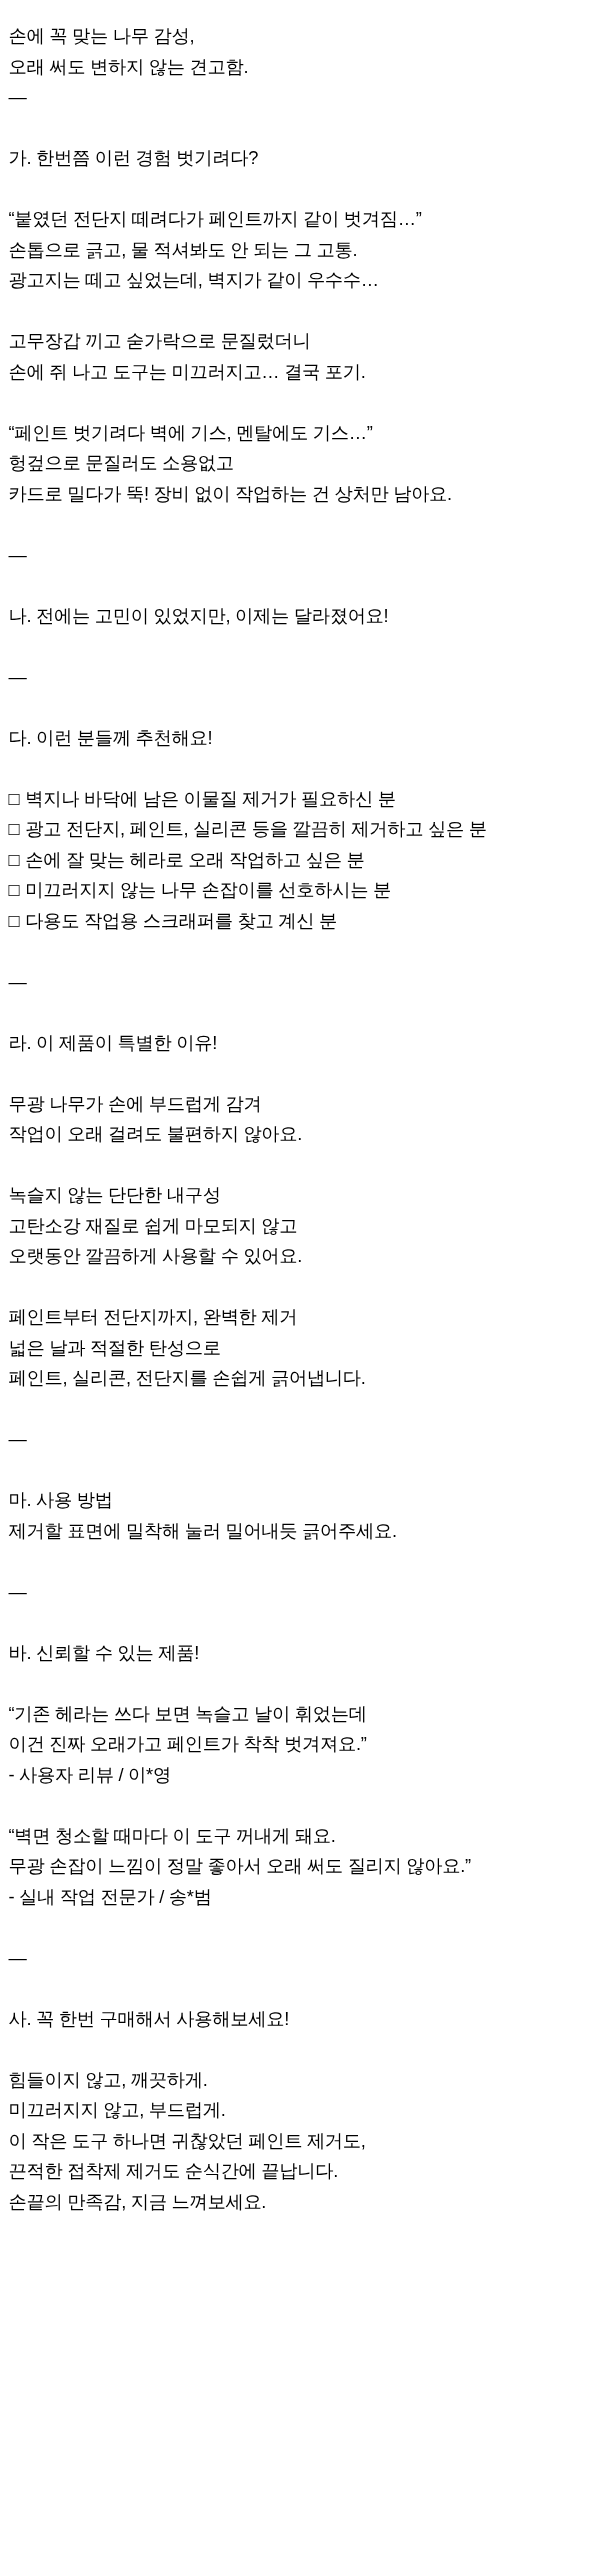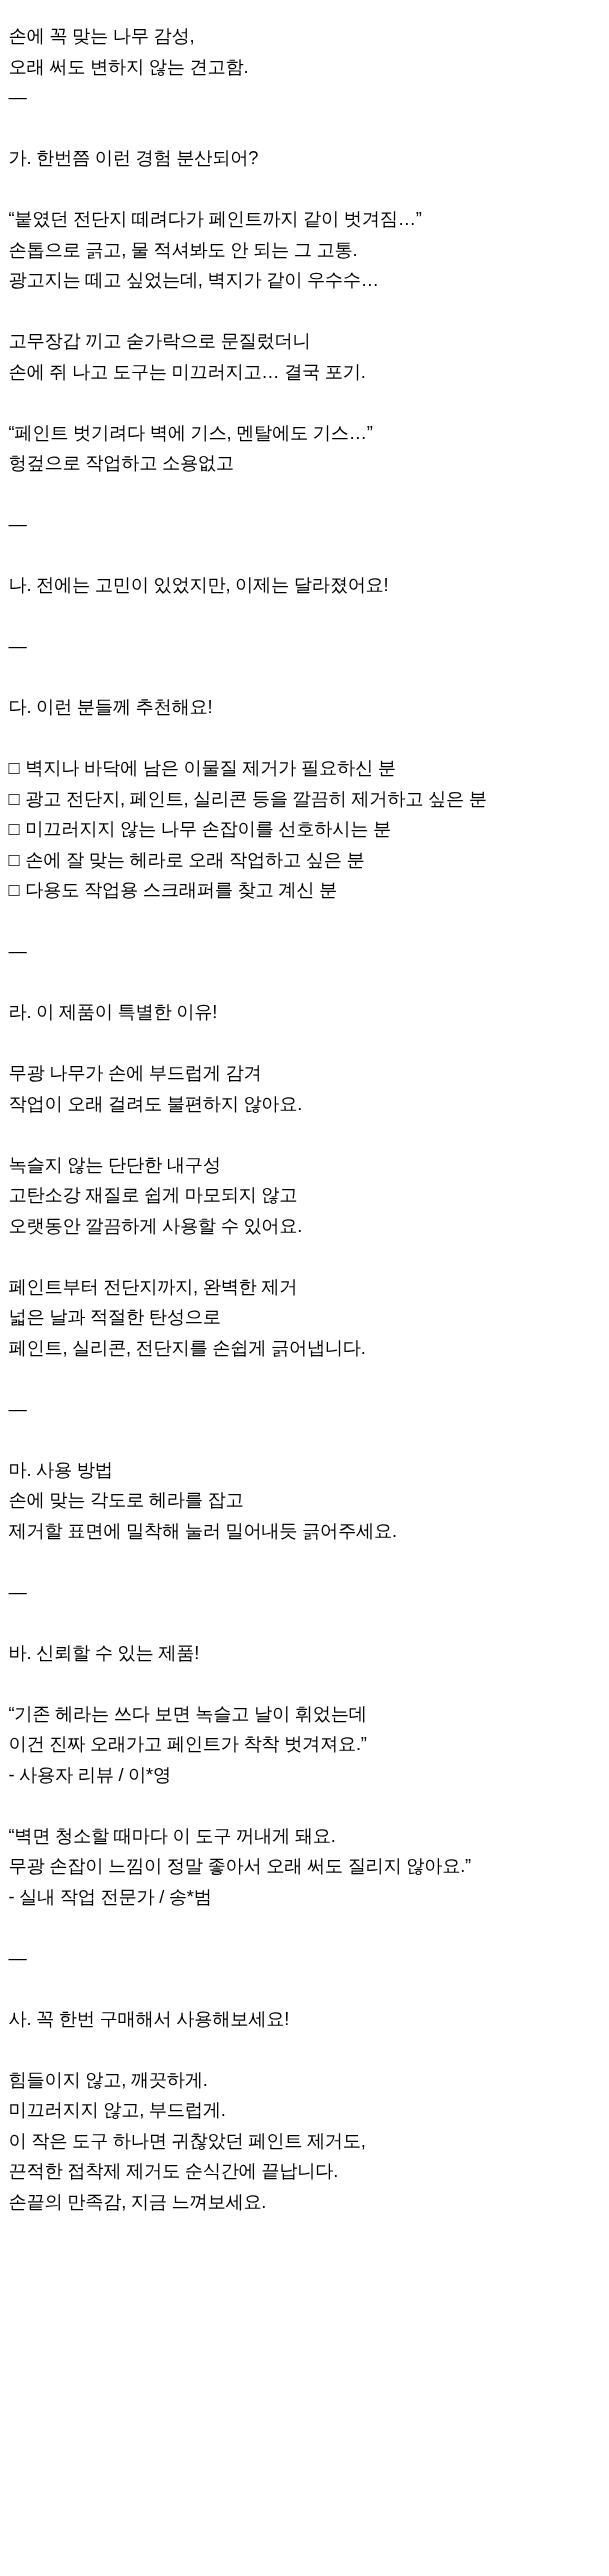--- a/index.html
+++ b/index.html
@@ -47,52 +47,53 @@
 
 <main class="doc" style="color: rgb(0, 0, 0); background: rgb(255, 255, 255);">
     <div class="para">
       <div class="line">손에 꼭 맞는 나무 감성,</div>
       <div class="line">오래 써도 변하지 않는 견고함.</div>
     </div>
     <div class="para tight">
       <div class="line divider-line">—</div>
     </div>
     <div class="para">
-      <div class="line">가. 한번쯤 이런 경험 분산되어?</div>
+      <div class="line">가. 한번쯤 이런 경험 벗기려다?</div>
     </div>
     <div class="para">
       <div class="line">“붙였던 전단지 떼려다가 페인트까지 같이 벗겨짐…”</div>
       <div class="line">손톱으로 긁고, 물 적셔봐도 안 되는 그 고통.</div>
       <div class="line">광고지는 떼고 싶었는데, 벽지가 같이 우수수…</div>
     </div>
     <div class="para">
       <div class="line">고무장갑 끼고 숟가락으로 문질렀더니</div>
       <div class="line">손에 쥐 나고 도구는 미끄러지고… 결국 포기.</div>
     </div>
     <div class="para">
       <div class="line">“페인트 벗기려다 벽에 기스, 멘탈에도 기스…”</div>
-      <div class="line">헝겊으로 작업하고 소용없고</div>
+      <div class="line">헝겊으로 문질러도 소용없고</div>
+      <div class="line">카드로 밀다가 뚝! 장비 없이 작업하는 건 상처만 남아요.</div>
     </div>
     <div class="para">
       <div class="line divider-line">—</div>
     </div>
     <div class="para">
       <div class="line">나. 전에는 고민이 있었지만, 이제는 달라졌어요!</div>
     </div>
     <div class="para">
       <div class="line divider-line">—</div>
     </div>
     <div class="para">
       <div class="line">다. 이런 분들께 추천해요!</div>
     </div>
     <div class="para">
       <div class="line"><span class="checkbox">□</span><span>벽지나 바닥에 남은 이물질 제거가 필요하신 분</span></div>
       <div class="line"><span class="checkbox">□</span><span>광고 전단지, 페인트, 실리콘 등을 깔끔히 제거하고 싶은 분</span></div>
+      <div class="line"><span class="checkbox">□</span><span>손에 잘 맞는 헤라로 오래 작업하고 싶은 분</span></div>
       <div class="line"><span class="checkbox">□</span><span>미끄러지지 않는 나무 손잡이를 선호하시는 분</span></div>
-      <div class="line"><span class="checkbox">□</span><span>손에 잘 맞는 헤라로 오래 작업하고 싶은 분</span></div>
       <div class="line"><span class="checkbox">□</span><span>다용도 작업용 스크래퍼를 찾고 계신 분</span></div>
     </div>
     <div class="para">
       <div class="line divider-line">—</div>
     </div>
     <div class="para">
       <div class="line">라. 이 제품이 특별한 이유!</div>
     </div>
     <div class="para">
       <div class="line">무광 나무가 손에 부드럽게 감겨</div>
@@ -108,21 +109,20 @@
       <div class="line">넓은 날과 적절한 탄성으로</div>
       <div class="line">페인트, 실리콘, 전단지를 손쉽게 긁어냅니다.</div>
     </div>
     <div class="para">
       <div class="line divider-line">—</div>
     </div>
     <div class="para">
       <div class="line">마. 사용 방법</div>
     </div>
     <div class="para tight">
-      <div class="line">손에 맞는 각도로 헤라를 잡고</div>
       <div class="line">제거할 표면에 밀착해 눌러 밀어내듯 긁어주세요.</div>
     </div>
     <div class="para">
       <div class="line divider-line">—</div>
     </div>
     <div class="para">
       <div class="line">바. 신뢰할 수 있는 제품!</div>
     </div>
     <div class="para">
       <div class="line">“기존 헤라는 쓰다 보면 녹슬고 날이 휘었는데</div>

